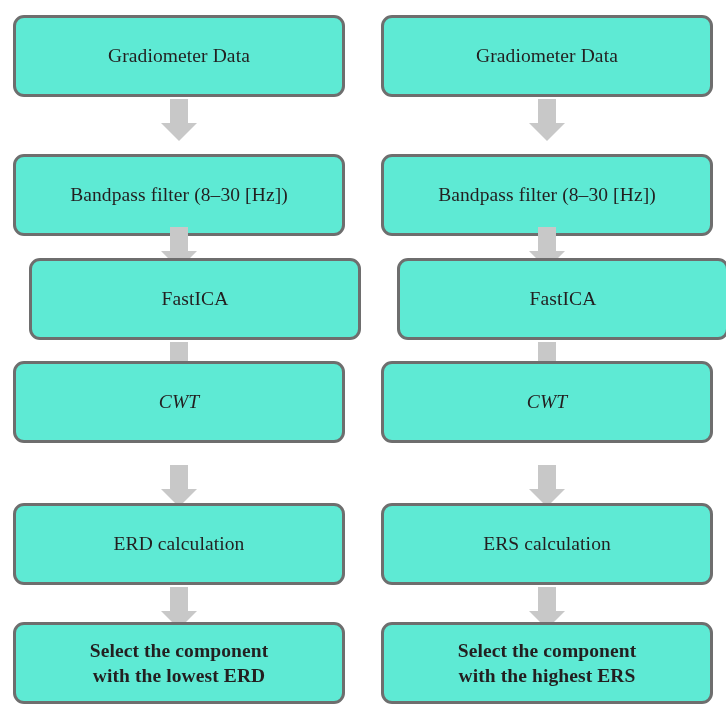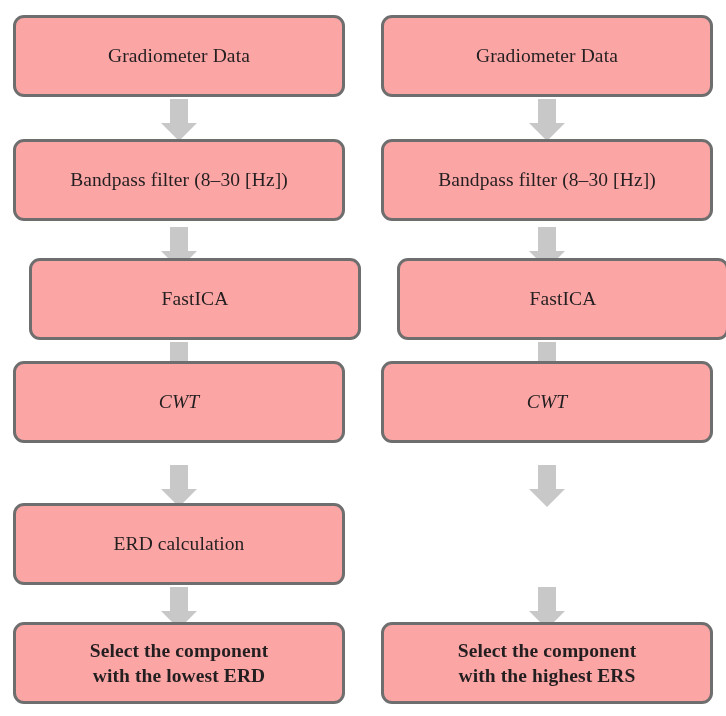--- a/index.html
+++ b/index.html
@@ -32,37 +32,37 @@
 
   
   .node {
     position: absolute;
     left: 0;
     width: 332px;
     height: 82px;
     box-sizing: border-box;
     border: 3px solid #6e6e6e;
     border-radius: 11px;
-    background: #fca5a5;
+    background: #5eead4;
     display: flex;
     align-items: center;
     justify-content: center;
     text-align: center;
   }
   .node-label {
     font-size: 19.5px;
     line-height: 1.30;
     color: #231f20;
     letter-spacing: 0.1px;
     white-space: pre-line;
     padding: 0 8px;
   }
 
   .node.r0 { top: 15px; }
-  .node.r1 { top: 139px; }
+  .node.r1 { top: 154px; }
   .node.r2 { top: 258px; margin-left: 16px; }
   .node.r3 { top: 361px; font-style: italic; }
   .node.r4 { top: 503px; }
   .node.r5 { top: 622px; font-weight: bold; }
 
   
   .arrow {
     position: absolute;
     left: 50%;
     transform: translateX(-50%);
@@ -175,20 +175,23 @@
     <div class="node r3">
       <span class="node-label">CWT</span>
     </div>
 
     <div class="arrow a3">
       <svg viewBox="0 0 36 42" preserveAspectRatio="none" aria-hidden="true">
         <polygon points="9,0 27,0 27,24 36,24 18,42 0,24 9,24" fill="#c8c8c8"></polygon>
       </svg>
     </div>
 
+    <div class="node r4">
+      <span class="node-label">ERS calculation</span>
+    </div>
 
     <div class="arrow a4">
       <svg viewBox="0 0 36 42" preserveAspectRatio="none" aria-hidden="true">
         <polygon points="9,0 27,0 27,24 36,24 18,42 0,24 9,24" fill="#c8c8c8"></polygon>
       </svg>
     </div>
 
     <div class="node r5">
       <span class="node-label">Select the component
 with the highest ERS</span>

